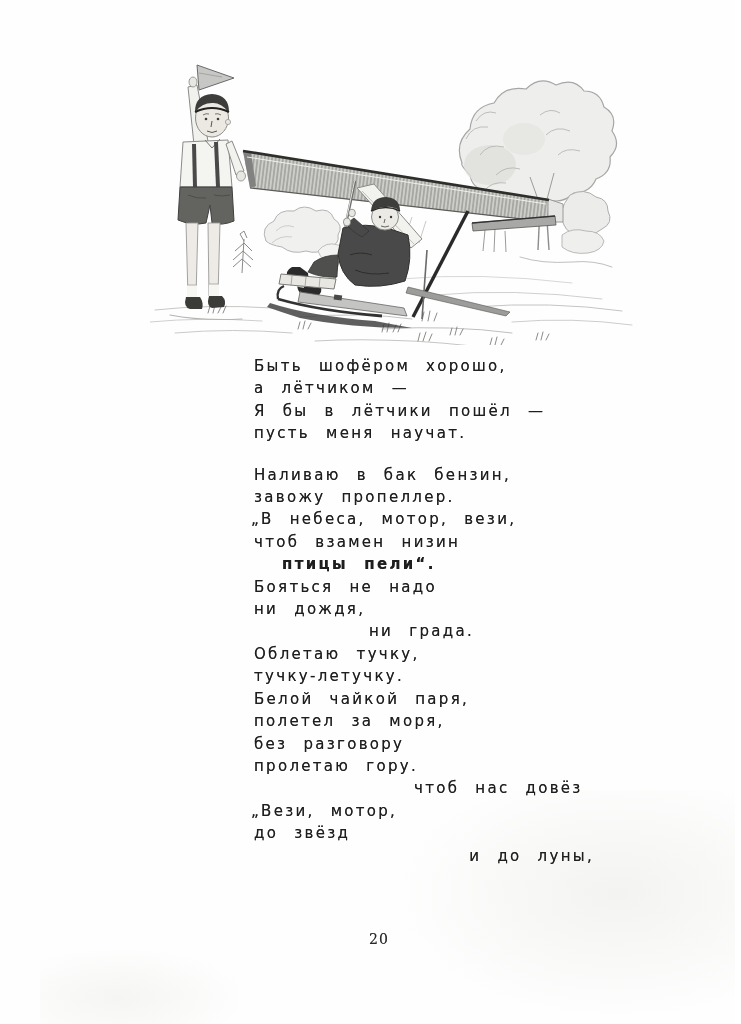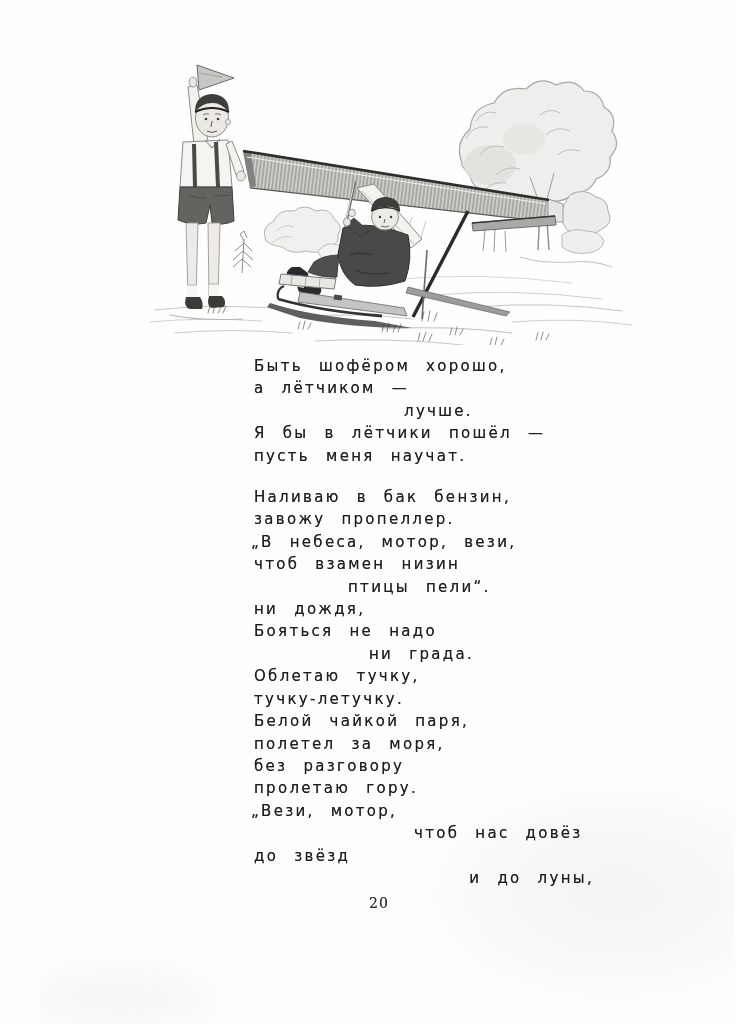--- a/index.html
+++ b/index.html
@@ -26,28 +26,28 @@
   }
   .poem{
     position:absolute;left:254px;top:355px;width:340px;
     font-size:15px;line-height:22.4px;
     letter-spacing:2.3px;word-spacing:9px;
     color:#1e1e1e;
     text-shadow:0 0 .5px rgba(40,40,40,.75);
   }
   .pl{white-space:pre;}
   .in150{margin-left:150px;}
-  .in69 {margin-left:94px;}
+  .in69 {margin-left:28px;font-weight:bold;}
   .in115{margin-left:115px;}
   .in160{margin-left:160px;}
   .in103{margin-left:103px;text-align:right;}
   .gap{margin-top:19px;}
   .q{margin-left:-3px;}
   .pagenum{
-    position:absolute;left:364px;top:895px;width:30px;
+    position:absolute;left:364px;top:931px;width:30px;
     text-align:center;
     font-family:"DejaVu Serif",serif;
     font-size:14px;letter-spacing:1px;color:#2a2a2a;
     text-shadow:0 0 .4px rgba(40,40,40,.6);
   }
 </style>
 </head>
 <body>
 
 <div class="page">
@@ -221,38 +221,37 @@
         <path d="M37,240 l10,0 M59,239 l10,0" stroke="#aaaaa8" stroke-width="0.9"></path>
         <path d="M36,252 Q33,262 40,264 L52,264 Q54,258 50,252 Z" fill="#3a3a38"></path>
         <path d="M59,251 Q56,261 62,263 L74,262 Q77,256 72,251 Z" fill="#3a3a38"></path>
       </g>
     </g>
   </svg>
 
   <div class="poem">
     <div class="pl">Быть шофёром хорошо,</div>
     <div class="pl">а лётчиком —</div>
-    <div class="pl in150">лучше.</div>
     <div class="pl">Я бы в лётчики пошёл —</div>
     <div class="pl">пусть меня научат.</div>
     <div class="pl gap">Наливаю в бак бензин,</div>
     <div class="pl">завожу пропеллер.</div>
     <div class="pl q">„В небеса, мотор, вези,</div>
     <div class="pl">чтоб взамен низин</div>
     <div class="pl in69">птицы пели“.</div>
+    <div class="pl">Бояться не надо</div>
     <div class="pl">ни дождя,</div>
-    <div class="pl">Бояться не надо</div>
     <div class="pl in115">ни града.</div>
     <div class="pl">Облетаю тучку,</div>
     <div class="pl">тучку-летучку.</div>
     <div class="pl">Белой чайкой паря,</div>
     <div class="pl">полетел за моря,</div>
     <div class="pl">без разговору</div>
     <div class="pl">пролетаю гору.</div>
+    <div class="pl in160">чтоб нас довёз</div>
     <div class="pl q">„Вези, мотор,</div>
-    <div class="pl in160">чтоб нас довёз</div>
     <div class="pl">до звёзд</div>
     <div class="pl in103">и до луны,</div>
   </div>
 
   <div class="pagenum">20</div>
 
 </div>
 
 </body></html>

